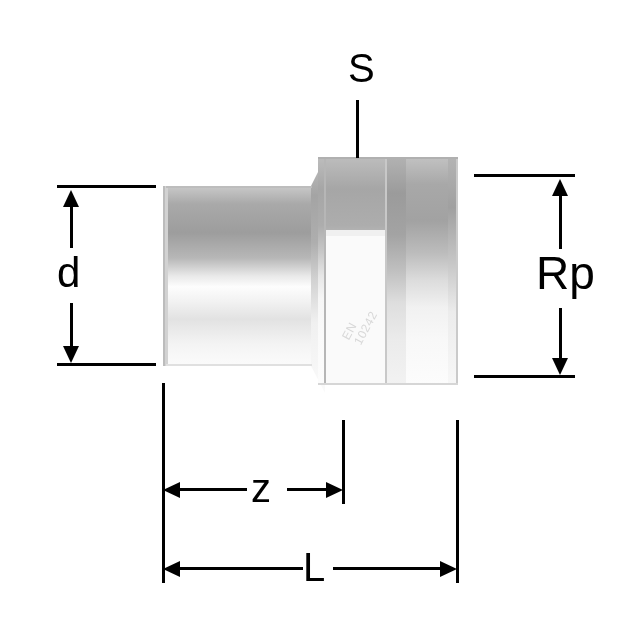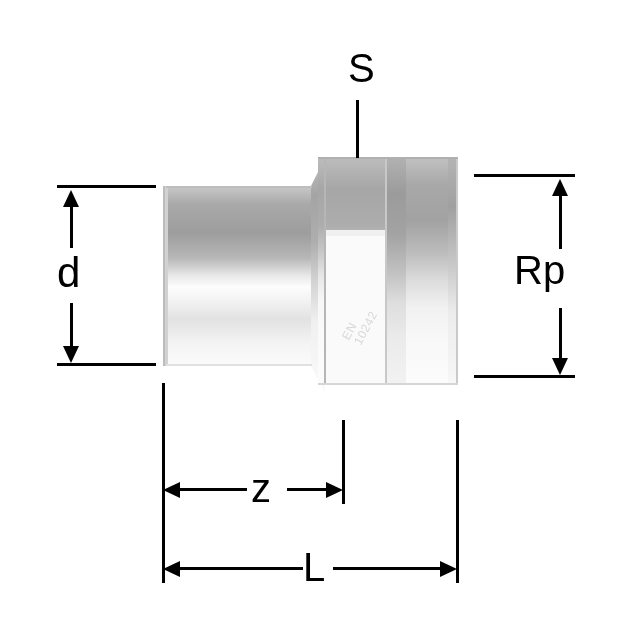--- a/index.html
+++ b/index.html
@@ -207,21 +207,21 @@
   <div class="arrow arrow-down" style="left:63px; top:346px;"></div>
 
   <div class="dim-label" style="left:57px; top:252px; font-size:42px;">d</div>
 
   <div class="ext-line-h" style="left:474px; top:174px; width:101px;"></div>
   <div class="ext-line-h" style="left:474px; top:375px; width:101px;"></div>
   <div class="dim-line-v" style="left:559px; top:185px; height:64px;"></div>
   <div class="dim-line-v" style="left:559px; top:308px; height:60px;"></div>
   <div class="arrow arrow-up" style="left:552px; top:179px;"></div>
   <div class="arrow arrow-down" style="left:552px; top:358px;"></div>
-  <div class="dim-label" style="left:514px; top:250px; font-size:40px;">Rp</div>
+  <div class="dim-label" style="left:536px; top:250px; font-size:46px;">Rp</div>
 
   <div class="ext-line-v" style="left:162px; top:383px; height:120px;"></div>
   <div class="ext-line-v" style="left:342px; top:420px; height:84px;"></div>
   <div class="dim-line-h" style="left:178px; top:488px; width:69px;"></div>
   <div class="dim-line-h" style="left:287px; top:488px; width:40px;"></div>
   <div class="arrow arrow-left" style="left:163px; top:482px;"></div>
   <div class="arrow arrow-right" style="left:326px; top:482px;"></div>
   <div class="dim-label" style="left:251px; top:468px; font-size:40px;">z</div>
 
   <div class="ext-line-v" style="left:162px; top:383px; height:200px;"></div>

